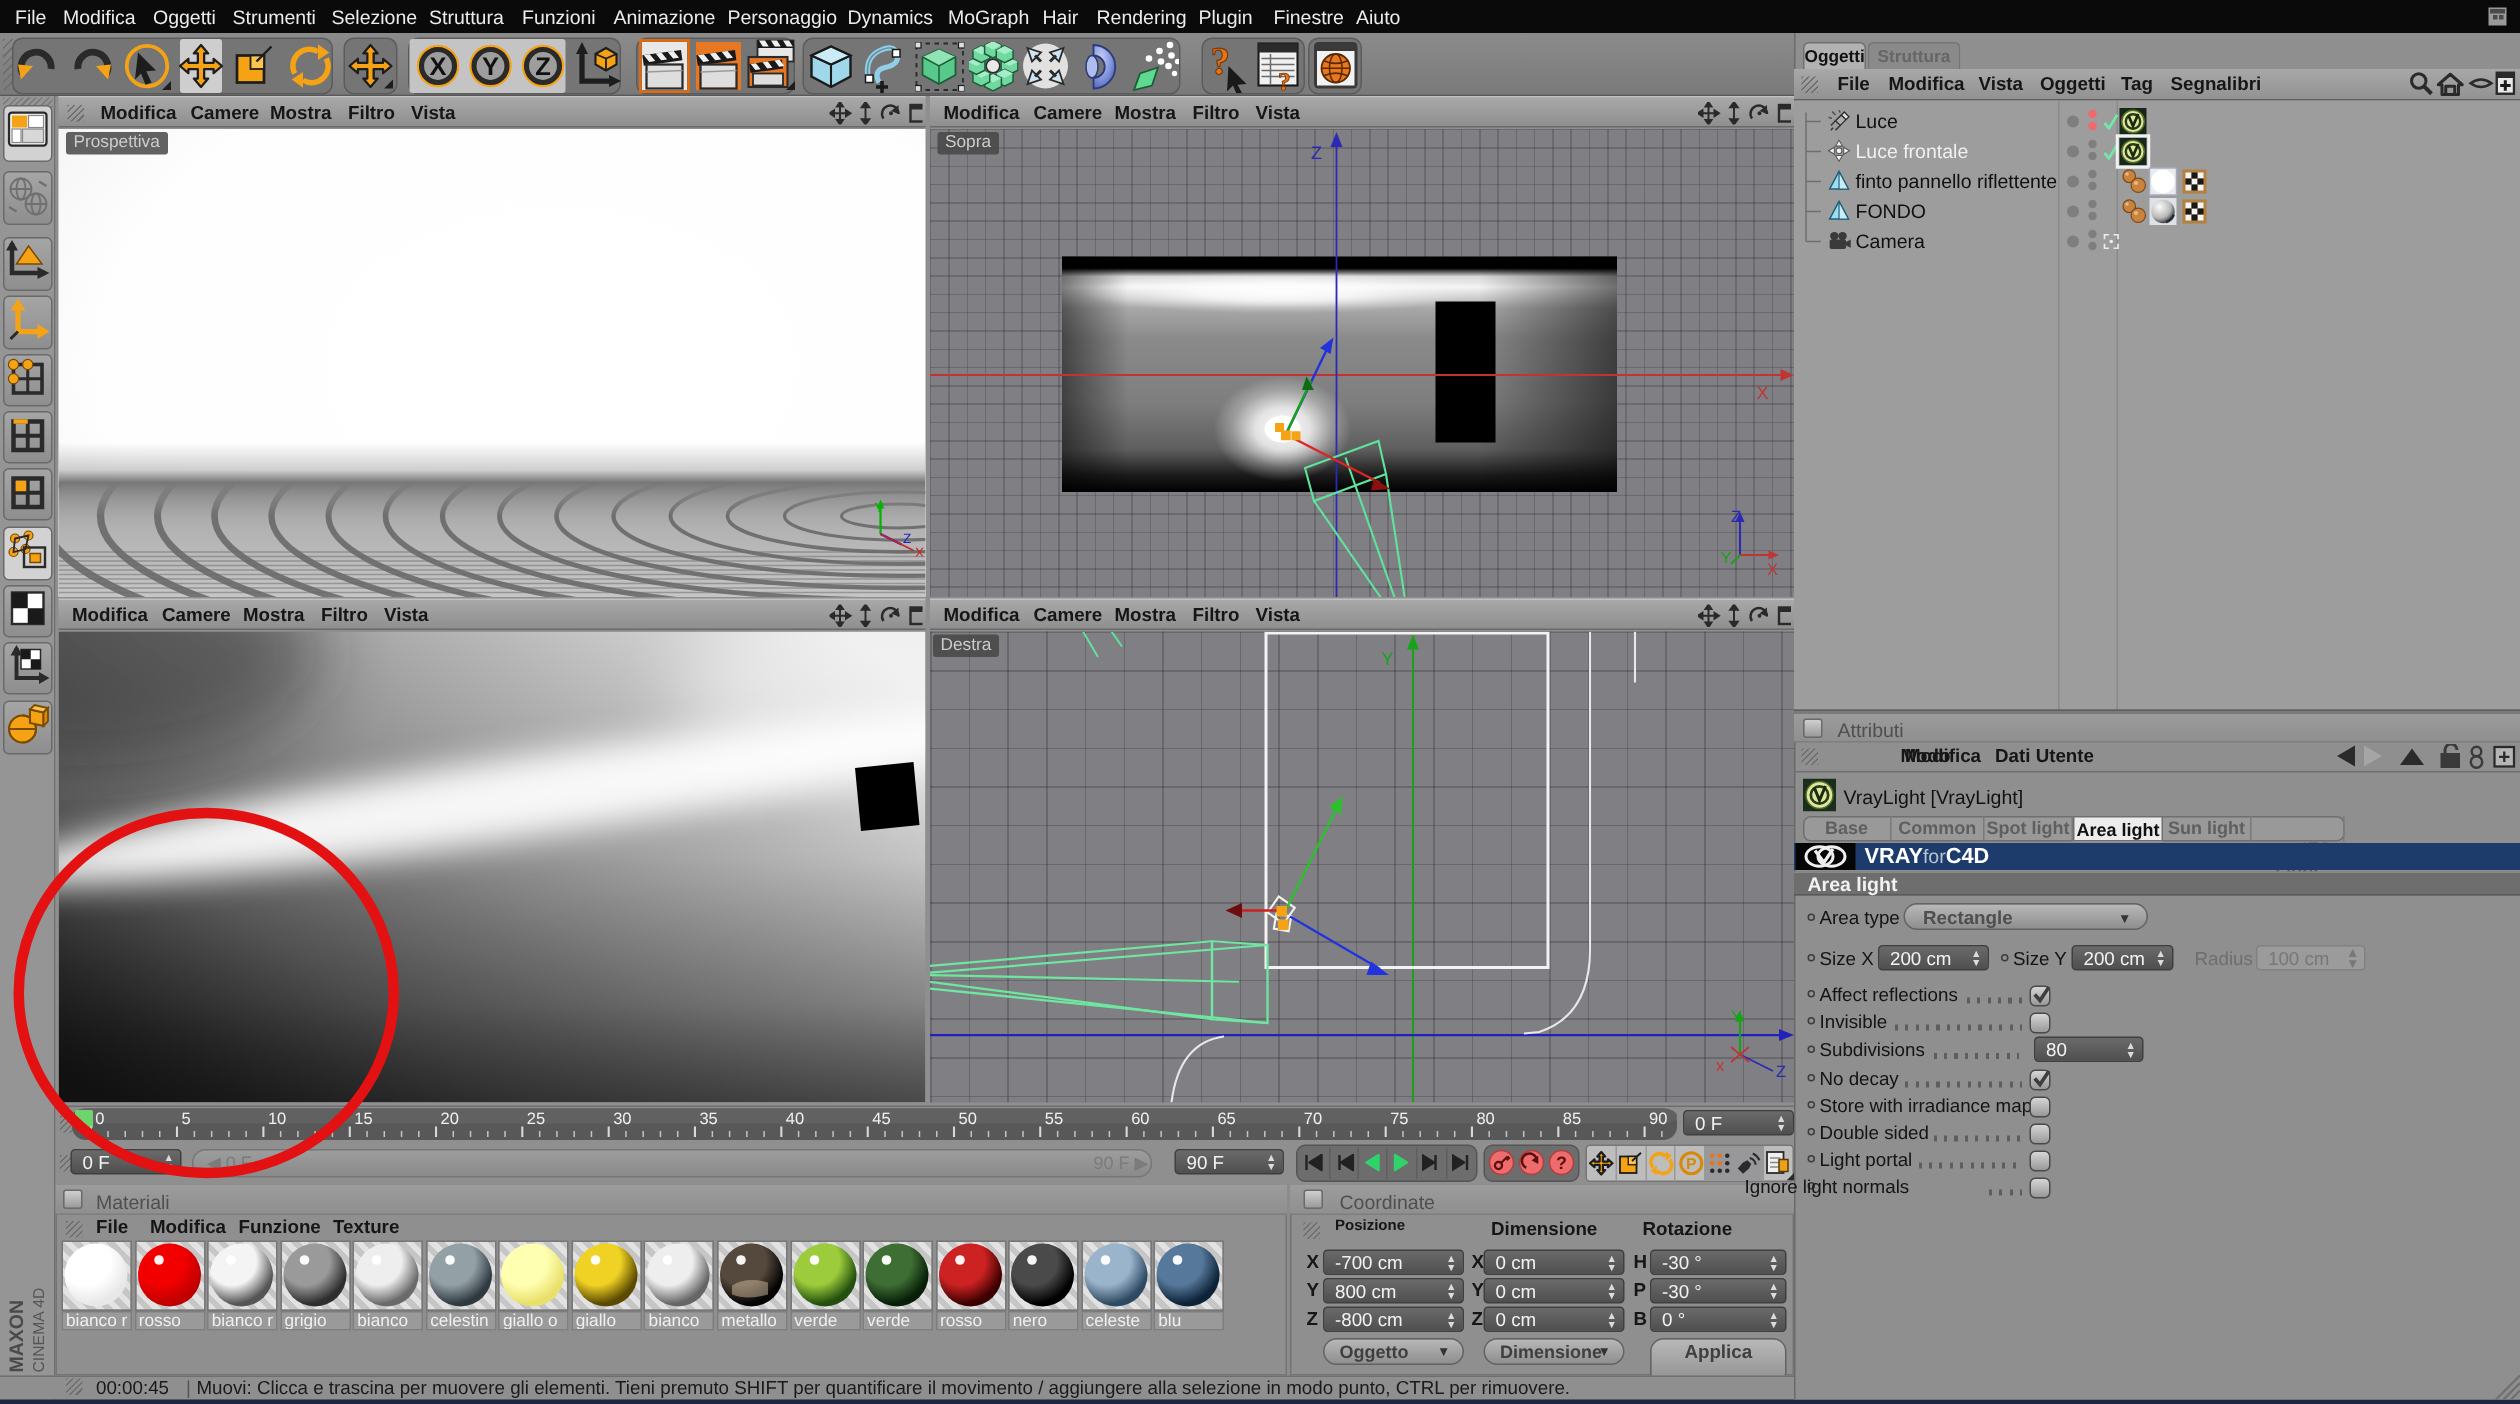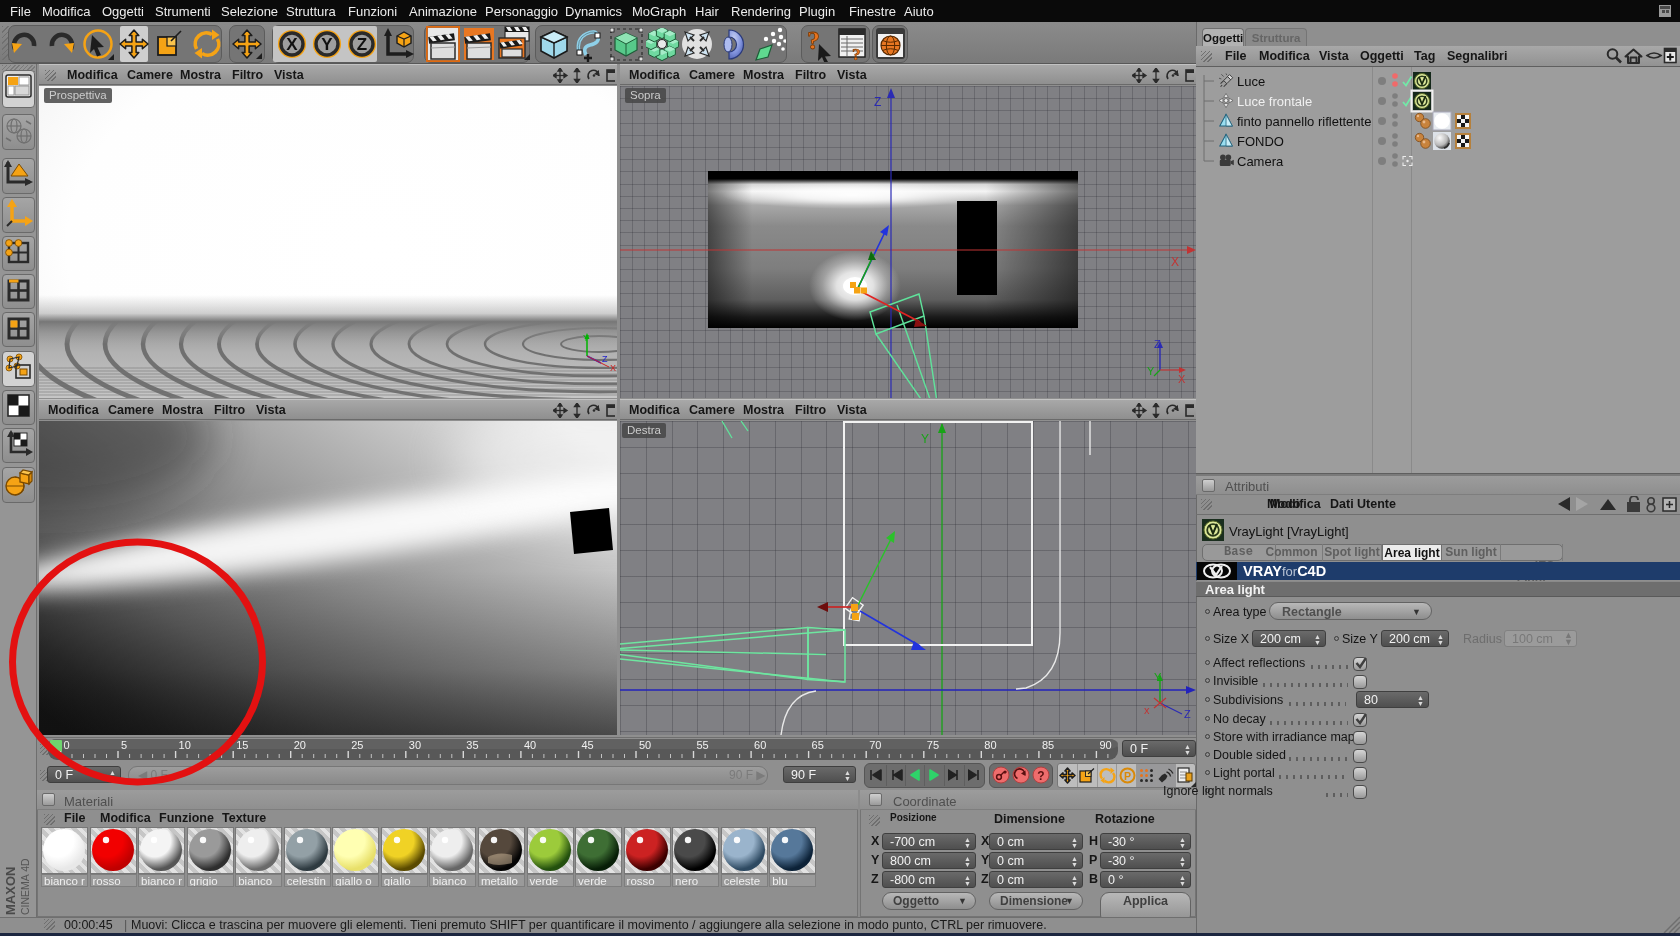--- a/index.html
+++ b/index.html
@@ -1400,21 +1400,21 @@
 <div class="abs" style="left:1196px;top:514px;width:484px;height:1px;background:#6f6f6f;"></div>
 <svg class="abs" style="left:1202px;top:519px" width="22" height="22" viewBox="0 0 22 22">
     <rect width="22" height="22" fill="#1a2e1e"></rect>
     <circle cx="11" cy="11" r="9" fill="#dce89a"></circle>
     <circle cx="11" cy="11" r="9" fill="none" stroke="#5a6a2a" stroke-width="1"></circle>
     <circle cx="11" cy="11" r="5.8" fill="none" stroke="#2a3a1a" stroke-width="1.8"></circle>
     <path d="M7.5 6 L11 14.5 L15 5" fill="none" stroke="#1a2a10" stroke-width="2"></path>
   </svg>
 <div class="abs" style="left:1229px;top:524px;font-size:13px;color:#111;">VrayLight [VrayLight]</div>
 <div class="abs" style="left:1202px;top:544px;width:361px;height:17px;background:#999;border:1px solid #6f6f6f;border-radius:5px;"></div>
-<div class="abs" style="left:1202px;top:544px;width:74px;height:17px;border-right:1px solid #7a7a7a;font-size:12px;font-weight:bold;color:#5f5f5f;text-align:center;font-family:Liberation Mono, monospace;"><span style="position:relative;top:1px;">Base</span></div>
+<div class="abs" style="left:1202px;top:544px;width:59px;height:17px;border-right:1px solid #7a7a7a;font-size:12px;font-weight:bold;color:#5f5f5f;text-align:center;"><span style="position:relative;top:1px;">Base</span></div>
 <div class="abs" style="left:1261px;top:544px;width:62px;height:17px;border-right:1px solid #7a7a7a;font-size:12px;font-weight:bold;color:#5f5f5f;text-align:center;"><span style="position:relative;top:1px;">Common</span></div>
 <div class="abs" style="left:1323px;top:544px;width:59px;height:17px;border-right:1px solid #7a7a7a;font-size:12px;font-weight:bold;color:#5f5f5f;text-align:center;"><span style="position:relative;top:1px;">Spot light</span></div>
 <div class="abs" style="left:1382px;top:544px;width:60px;height:17px;background:#ececec;border:1px solid #6f6f6f;font-size:12px;font-weight:bold;color:#111;text-align:center;"><span style="position:relative;top:1px;">Area light</span></div>
 <div class="abs" style="left:1442px;top:544px;width:59px;height:17px;border-right:1px solid #7a7a7a;font-size:12px;font-weight:bold;color:#5f5f5f;text-align:center;"><span style="position:relative;top:1px;">Sun light</span></div>
 <div class="abs" style="left:1501px;top:544px;width:62px;height:17px;border-right:1px solid #7a7a7a;font-size:12px;font-weight:bold;color:#5f5f5f;text-align:center;"><span style="position:relative;top:15px;margin-left:26px;">IES Light</span></div>
 <div class="abs" style="left:1196px;top:562px;width:484px;height:18px;background:#1e3c6b;"></div>
 <div class="abs" style="left:1197px;top:562px;width:40px;height:18px;background:#060606;"></div>
 <svg class="abs" style="left:1200px;top:563px" width="34" height="16" viewBox="0 0 34 16">
     <g fill="none" stroke="#f0f0f0" stroke-width="2">
       <ellipse cx="13" cy="8" rx="9" ry="6.5"></ellipse>

